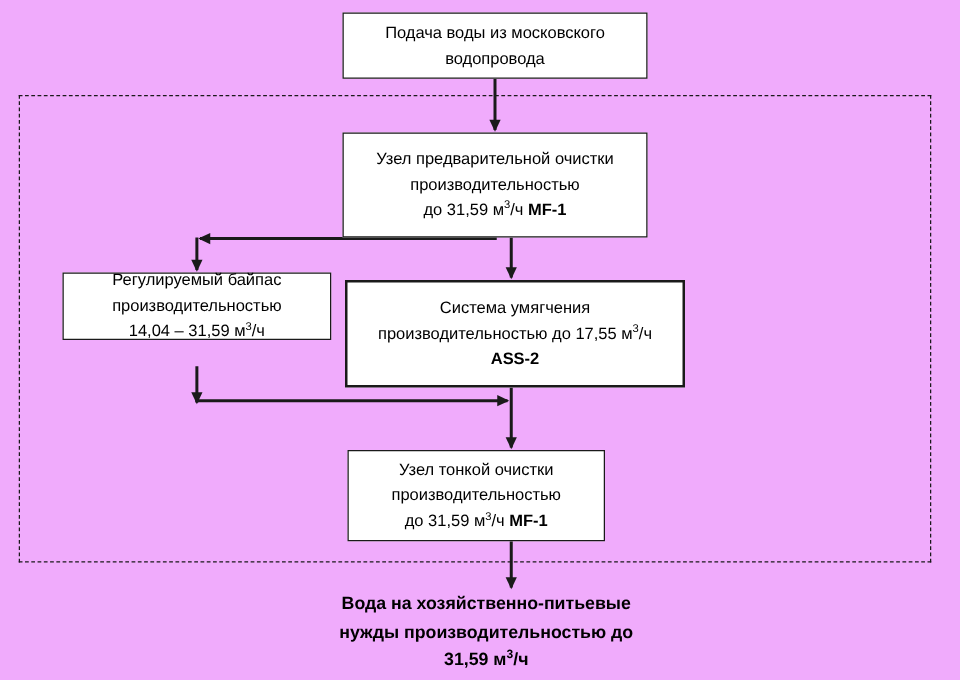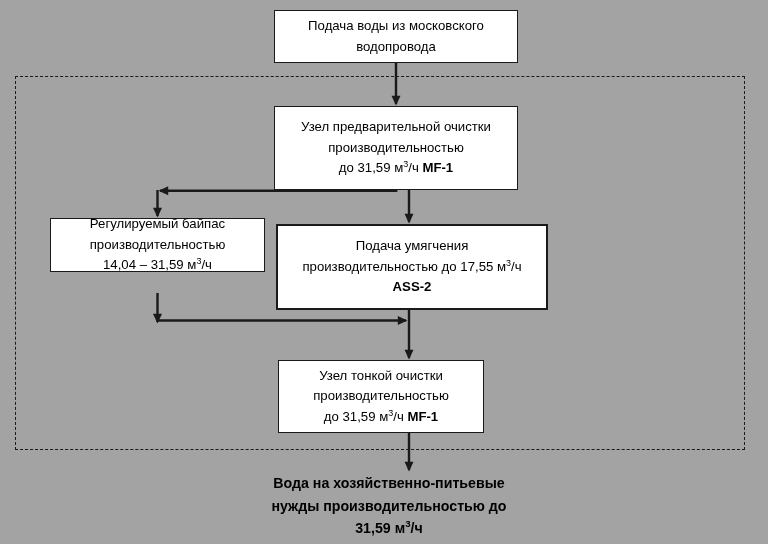--- a/index.html
+++ b/index.html
@@ -4,21 +4,21 @@
 <style>
   html, body {
     margin: 0;
     padding: 0;
     background: #ffffff;
   }
   #canvas {
     position: relative;
     width: 768px;
     height: 544px;
-    background: #a3a3a3;
+    background: #f0abfc;
     font-family: "Liberation Sans", sans-serif;
     overflow: hidden;
   }
   svg.layer {
     position: absolute;
     left: 0;
     top: 0;
     width: 768px;
     height: 544px;
     pointer-events: none;
@@ -118,21 +118,21 @@
         <span class="ln">Узел предварительной очистки</span>
         <span class="ln">производительностью</span>
         <span class="ln">до 31,59  м<sup>3</sup>/ч <b>MF-1</b></span>
       </div>
       <div class="node" style="left: 50px; top: 218px; width: 215px; height: 54px; border-color: rgb(26, 26, 26); color: rgb(0, 0, 0);">
         <span class="ln">Регулируемый байпас</span>
         <span class="ln">производительностью</span>
         <span class="ln">14,04 – 31,59 м<sup>3</sup>/ч</span>
       </div>
       <div class="node thick" style="left: 276px; top: 224px; width: 272px; height: 86px; border-color: rgb(26, 26, 26); color: rgb(0, 0, 0);">
-        <span class="ln">Подача умягчения</span>
+        <span class="ln">Система умягчения</span>
         <span class="ln">производительностью до 17,55 м<sup>3</sup>/ч</span>
         <span class="ln b">ASS-2</span>
       </div>
       <div class="node" style="left: 278px; top: 360px; width: 206px; height: 73px; border-color: rgb(26, 26, 26); color: rgb(0, 0, 0);">
         <span class="ln">Узел тонкой очистки</span>
         <span class="ln">производительностью</span>
         <span class="ln">до 31,59  м<sup>3</sup>/ч <b>MF-1</b></span>
       </div>
     </div>
 

